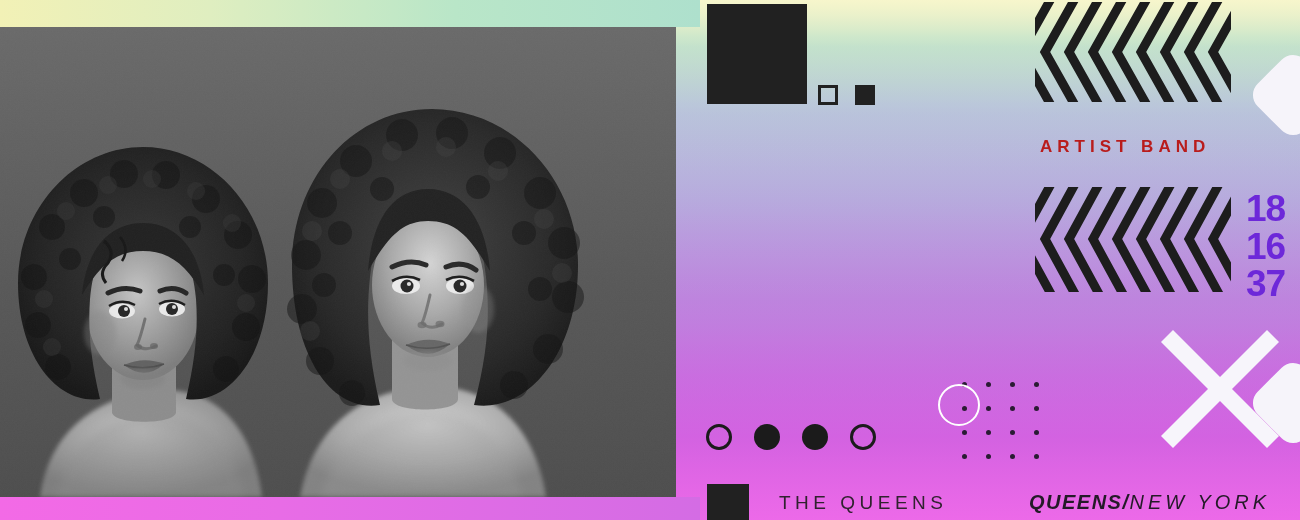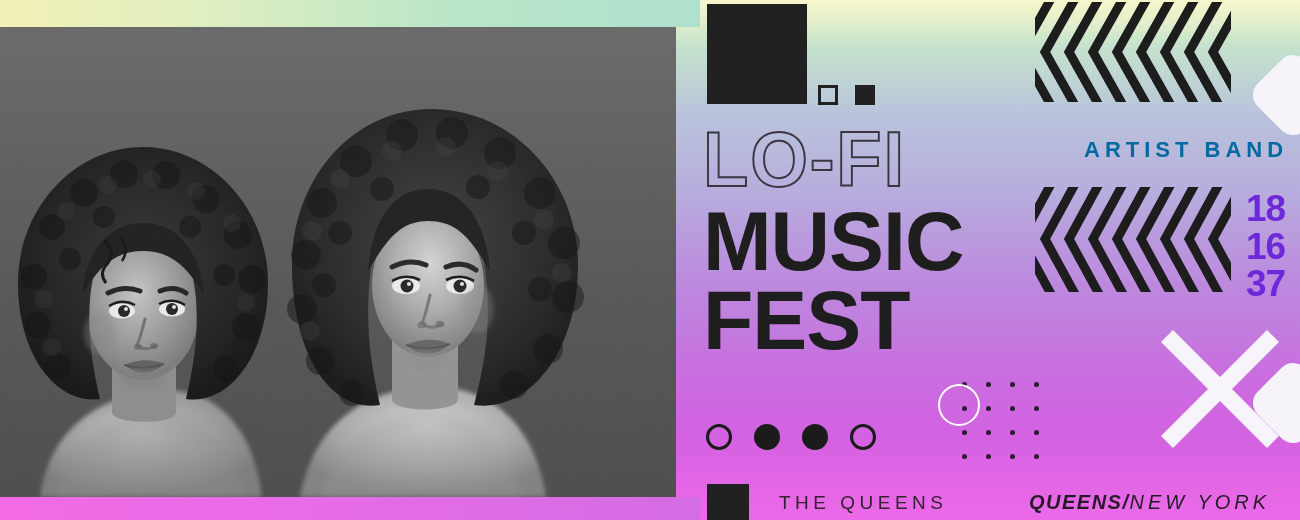--- a/index.html
+++ b/index.html
@@ -117,23 +117,23 @@
     align-self:center;justify-self:center;display:block;
   }
   .dot-ring{
     position:absolute;left:938px;top:384px;
     width:42px;height:42px;border-radius:50%;
     border:2px solid #ffffff;
   }
 
   
   .artist-band{
-    position:absolute;left:1084px;top:137px;
-    font-size:22px;font-weight:700;letter-spacing:5px;
-    color:#0369a1;
+    position:absolute;left:1040px;top:137px;
+    font-size:17px;font-weight:700;letter-spacing:5px;
+    color:#b91c1c;
     font-family:"Liberation Sans", sans-serif;
   }
 
   
   .chev{position:absolute;}
   .chev-top{left:1035px;top:2px;width:196px;height:100px;}
   .chev-mid{left:1035px;top:187px;width:196px;height:105px;}
   .chev svg{display:block;width:100%;height:100%;}
 
   
@@ -387,25 +387,20 @@
 
       <rect width="676" height="470" filter="url(#grain)" opacity="0.6"></rect>
     </svg>
   </div>
 
   <div class="sq-big"></div>
   <div class="sq-outline"></div>
   <div class="sq-small"></div>
   <div class="sq-bottom"></div>
 
-  <div class="headline">
-    <div class="lofi">LO-FI</div>
-    <div class="music">MUSIC</div>
-    <div class="fest">FEST</div>
-  </div>
 
   <div class="circles">
     <span class="circ outline"></span>
     <span class="circ fill"></span>
     <span class="circ fill"></span>
     <span class="circ outline"></span>
   </div>
 
   <div class="dotgrid">
     <i></i>

